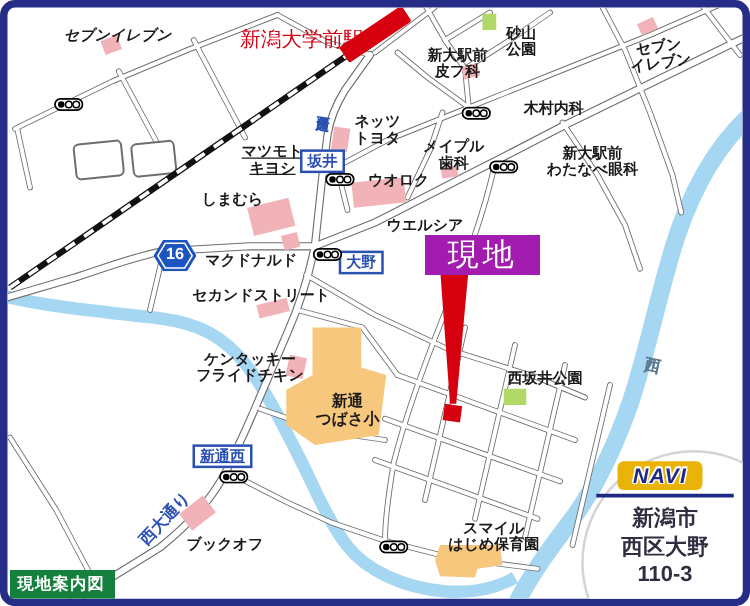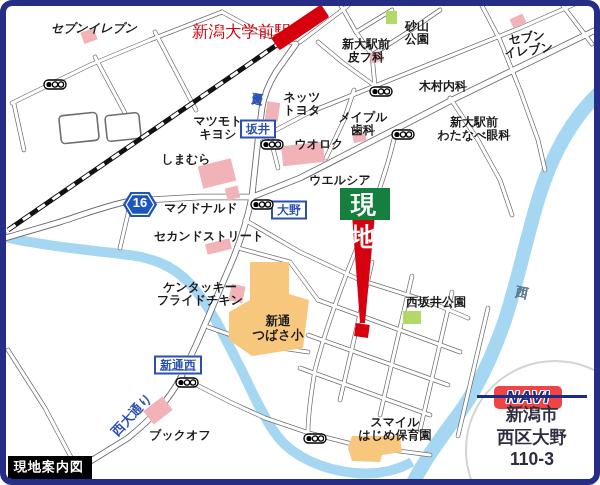--- a/index.html
+++ b/index.html
@@ -9,38 +9,38 @@
              border:6px solid #262d87;border-radius:12px;background:#ffffff;overflow:hidden;}
   #map-inner{position:absolute;left:0;top:0;width:588px;height:473px;}
   #base-svg{position:absolute;left:0;top:0;}
   .poi{position:absolute;transform:translate(-50%,0);text-align:center;
        font-weight:bold;color:#1a1a1a;line-height:1.12;white-space:nowrap;z-index:4;}
   .ix-badge{position:absolute;transform:translate(-50%,-50%);background:#ffffff;
        border:2px solid #2b50b4;color:#2b50b4;font-weight:bold;font-size:12px;
        padding:0px 4px;line-height:1.25;white-space:nowrap;z-index:4;}
   .road-label{position:absolute;font-weight:bold;z-index:4;white-space:nowrap;}
   .tlight{position:absolute;transform:translate(-50%,-50%);z-index:5;}
-  #site-label{position:absolute;left:334px;top:182px;width:50px;height:32px;background:#15803d;
-       color:#fff;font-weight:bold;font-size:25px;letter-spacing:3px;text-align:center;
+  #site-label{position:absolute;left:334px;top:182px;width:92px;height:32px;background:#a21caf;
+       color:#fff;font-weight:normal;font-size:25px;letter-spacing:3px;text-align:center;
        line-height:32px;z-index:7;}
   #station-name{position:absolute;left:186px;top:15px;color:#d7000f;font-weight:normal;
        font-size:16.5px;z-index:6;white-space:nowrap;}
   #shield{position:absolute;left:117px;top:186px;z-index:5;}
   #shield .num{position:absolute;left:0;top:3px;width:34px;text-align:center;color:#fff;
        font-weight:bold;font-size:13px;z-index:2;}
   #navi-circle{position:absolute;left:459px;top:354px;width:176px;height:176px;
        background:#ffffff;border:2px solid #d4d4d4;border-radius:50%;z-index:8;}
-  #navi-box{position:absolute;left:27px;top:24px;width:68px;height:23px;background:#ef4444;
+  #navi-box{position:absolute;left:27px;top:7px;width:68px;height:23px;background:#eab308;
        border-radius:5px;color:#1d2b86;text-align:center;font-size:17px;line-height:23px;
        font-weight:bold;font-style:italic;letter-spacing:1px;
        text-shadow:-1px 0 #fff,1px 0 #fff,0 -1px #fff,0 1px #fff,-1px -1px #fff,1px 1px #fff,-1px 1px #fff,1px -1px #fff;}
   #navi-rule{position:absolute;left:10px;top:33px;width:110px;height:0;border-top:3px solid #1d2b86;}
   .navi-addr{position:absolute;left:0;width:130px;text-align:center;color:#2e2e40;
        font-weight:bold;font-size:17.5px;}
-  #corner-title{position:absolute;left:2px;bottom:0px;background:#000000;color:#ffffff;
+  #corner-title{position:absolute;left:2px;bottom:0px;background:#15803d;color:#ffffff;
        font-size:13px;font-weight:bold;padding:2px 8px 3px 6px;z-index:9;letter-spacing:1px;}
 </style>
 </head>
 <body>
 
 <div id="stage">
   <div id="map-frame">
     <div id="map-inner">
 
       <svg id="base-svg" width="588" height="473" viewBox="6 6 588 473">
@@ -191,21 +191,21 @@
             <div>セブン</div>
             <div>イレブン</div>
           </div>
           <div class="poi" style="left: 437px; top: 74px; font-size: 12px;">
             <div>木村内科</div>
           </div>
           <div class="poi" style="left: 296px; top: 85px; font-size: 12px;">
             <div>ネッツ</div>
             <div>トヨタ</div>
           </div>
-          <div class="poi" style="left: 212px; top: 109px; font-size: 12px;">
+          <div class="poi" style="left: 212px; top: 109px; font-size: 12px; text-decoration: underline;">
             <div>マツモト</div>
             <div>キヨシ</div>
           </div>
           <div class="poi" style="left: 357px; top: 105px; font-size: 12px;">
             <div>メイプル</div>
             <div>歯科</div>
           </div>
           <div class="poi" style="left: 468px; top: 110px; font-size: 12px;">
             <div>新大駅前</div>
             <div>わたなべ眼科</div>

